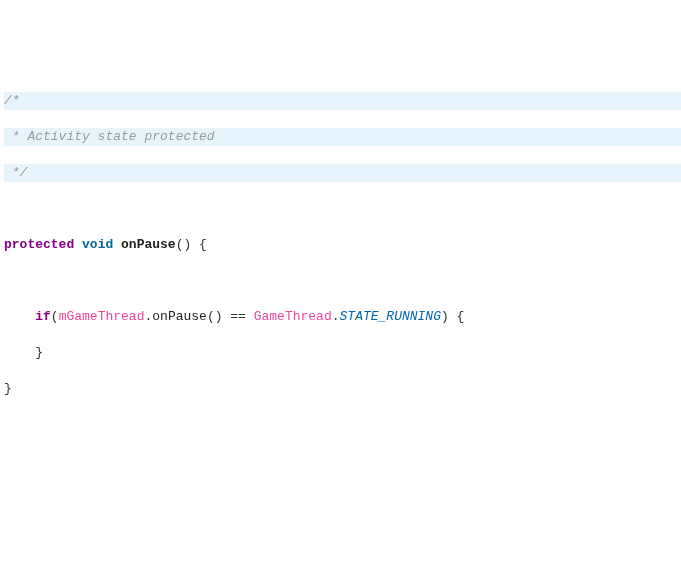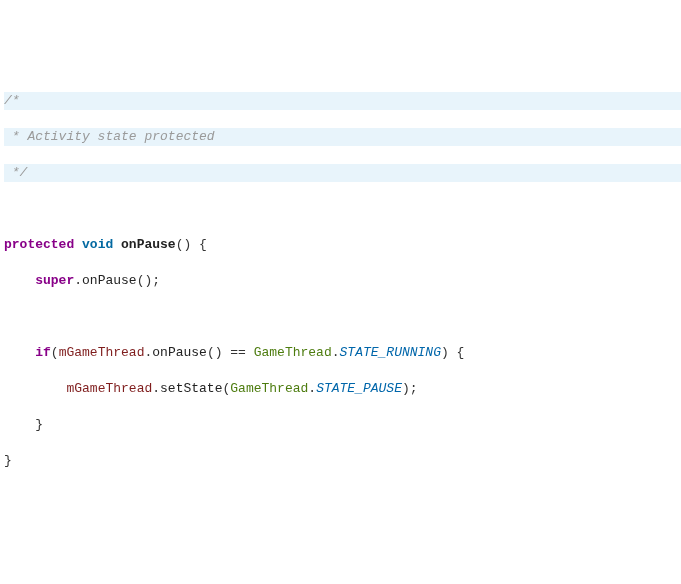--- a/index.html
+++ b/index.html
@@ -22,39 +22,37 @@
   }
   .highlight {
     background: #e8f4fb;
   }
   .comment { color: #9a9a9a; font-style: italic; }
   .annotation { color: #808080; }
   .keyword { color: #880088; font-weight: bold; }
   .type { color: #0369a1; font-weight: bold; }
   .method-decl { color: #222222; font-weight: bold; }
   .method-call { color: #222222; }
-  .field { color: #7f1d1d; }
-  .class-ref { color: #4d7c0f; margin-top: 12px; }
+  .field { color: #ec4899; }
+  .class-ref { color: #ec4899; margin-top: 12px; }
   .static-field { color: #0066aa; font-style: italic; }
 </style>
 </head>
 <body>
 
 
 
 <div class="code-container">
 <span class="line highlight"><span class="comment">/*</span></span>
 <span class="line highlight"><span class="comment"> * Activity state protected</span></span>
 <span class="line highlight"><span class="comment"> */</span></span>
 <span class="line"> </span>
 <span class="line"><span class="keyword">protected</span> <span class="type">void</span> <span class="method-decl">onPause</span>() {</span>
-<span class="line">    <span class="keyword">super</span>.<span class="method-call">onPause</span>();</span>
 <span class="line"> </span>
 <span class="line">    <span class="keyword">if</span>(<span class="field">mGameThread</span>.<span class="method-call">onPause</span>() == <span class="class-ref">GameThread</span>.<span class="static-field">STATE_RUNNING</span>) {</span>
-<span class="line">        <span class="field">mGameThread</span>.<span class="method-call">setState</span>(<span class="class-ref">GameThread</span>.<span class="static-field">STATE_PAUSE</span>);</span>
 <span class="line">    }</span>
 <span class="line">}</span>
 <span class="line"> </span>
 <span class="line"> </span>
 
 
 
 
 
 

